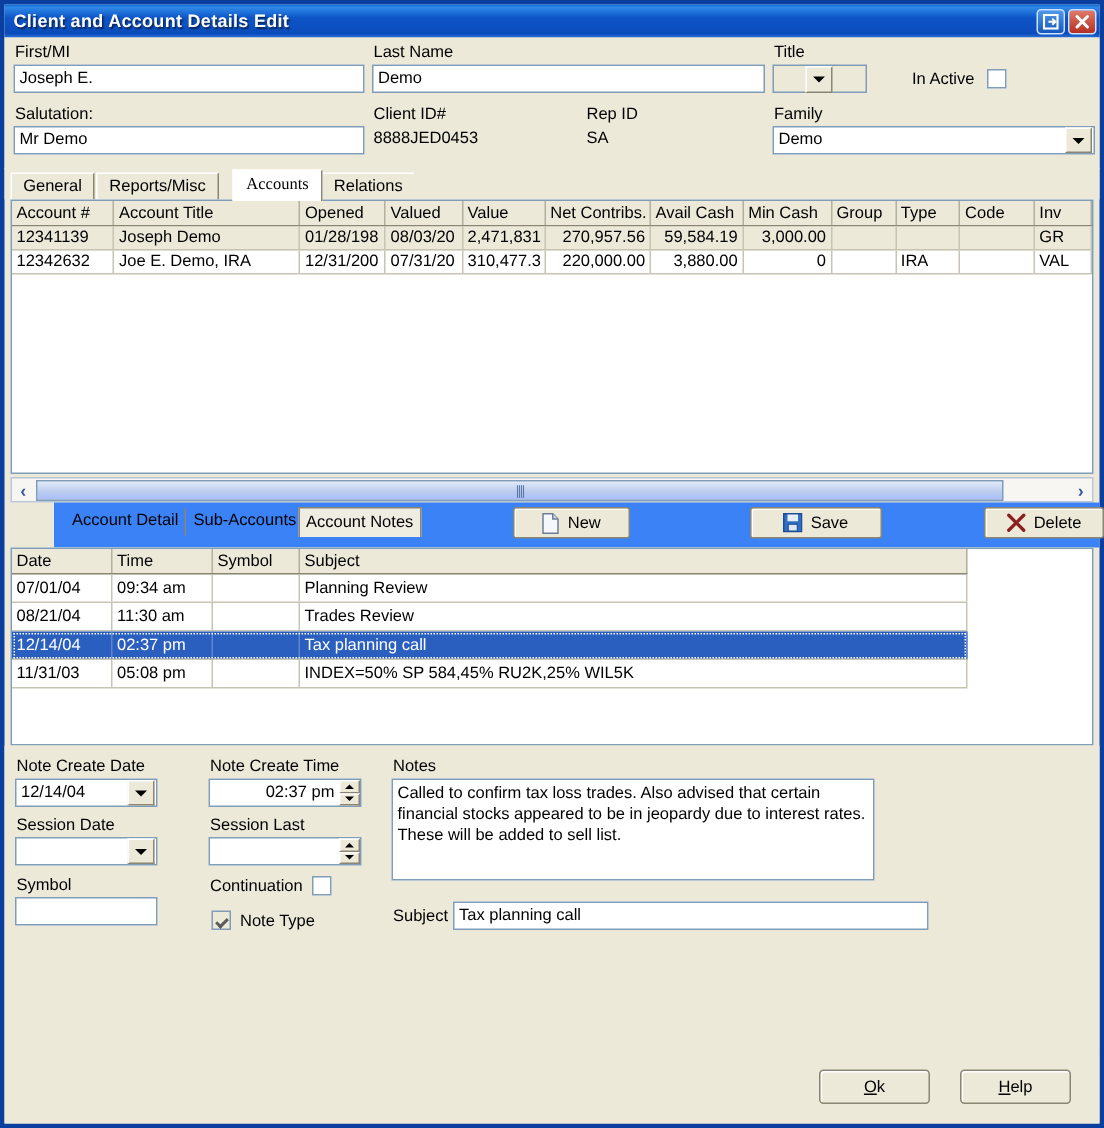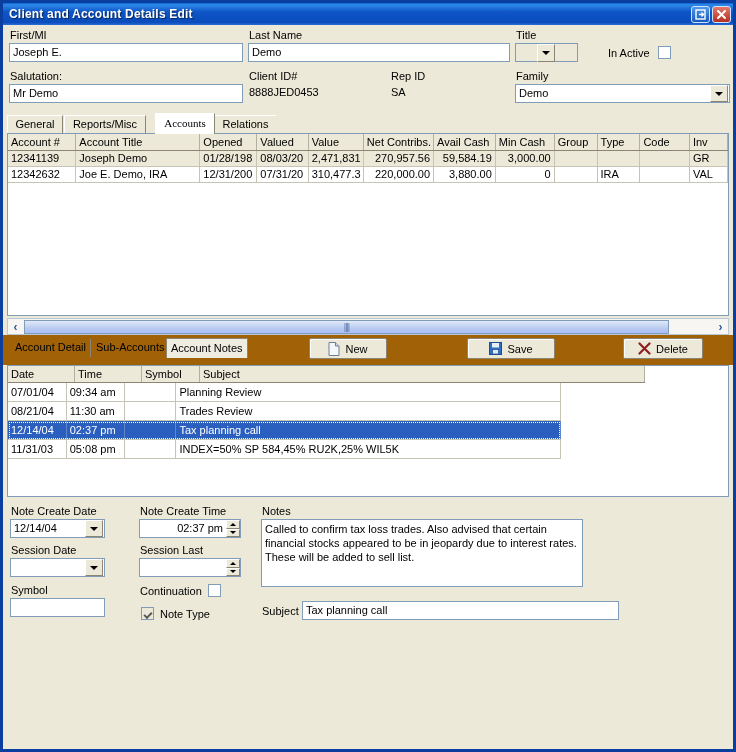--- a/index.html
+++ b/index.html
@@ -109,42 +109,42 @@
   }
   .sb-btn{width:15px;height:15px;flex:0 0 15px;display:flex;align-items:center;justify-content:center;cursor:pointer;}
   .chev{font-size:12px;color:#2f5a93;font-weight:bold;line-height:1;}
   #sb-thumb{
     height:14px;margin:0 1px;background:linear-gradient(to bottom,#e2eafa,#b9cbee 60%,#a9befc);
     border:1px solid #7f9db9;box-sizing:border-box;flex:0 0 645px;
     display:flex;align-items:center;justify-content:center;cursor:pointer;
   }
   .grip{font-size:9px;color:#5b77a8;letter-spacing:-1px;}
   
-  #subbar{position:relative;flex:0 0 30px;background:#a16207;}
+  #subbar{position:relative;flex:0 0 30px;background:#3b82f6;margin-left:33px;}
   .subtab{
     position:absolute;top:4px;height:18px;box-sizing:border-box;
     font-size:11px;line-height:17px;padding:0 4px;white-space:nowrap;cursor:pointer;
     border-right:1px solid #8a8673;
   }
   .subtab.sel{background:#efece1;border:1px solid #8a8673;border-bottom:none;top:3px;height:20px;line-height:19px;}
   .btn{
     position:absolute;box-sizing:border-box;height:21px;
     background:#ece9d8;border:1px solid #8a8673;border-radius:2px;
     box-shadow:inset 1px 1px 0 #fff;
     display:flex;align-items:center;justify-content:center;gap:5px;
     font-size:11px;cursor:pointer;
   }
   
   #notes-wrap{
     position:relative;flex:0 0 132px;margin:0 4px;box-sizing:border-box;
     border:1px solid #7f9db9;background:#fff;overflow:hidden;
   }
   .nhead{display:flex;height:17px;background:#ece9d8;border-bottom:1px solid #8a8673;box-sizing:border-box;}
   .nhead div{box-sizing:border-box;border-right:1px solid #b4b0a0;font-size:11px;line-height:16px;padding:0 3px;white-space:nowrap;overflow:hidden;}
-  .nrow{display:flex;height:19px;box-sizing:border-box;border-bottom:1px solid #c8c4b4;width:553px;}
+  .nrow{display:flex;height:19px;box-sizing:border-box;border-bottom:1px solid #c8c4b4;width:637px;}
   .nrow div{box-sizing:border-box;border-right:1px solid #c8c4b4;font-size:11px;line-height:18px;padding:0 3px;white-space:nowrap;overflow:hidden;}
   .nrow.sel{background:#2a5fbf;color:#fff;outline:1px dotted #fff;outline-offset:-2px;}
   .nrow.sel div{border-right-color:#5e86cd;}
   
   #detail{position:relative;flex:1 1 auto;background:#ece9d8;}
   .spin{
     position:absolute;box-sizing:border-box;height:19px;
     border:1px solid #7f9db9;background:#fff;display:flex;align-items:center;
   }
   .spin .sval{flex:1;text-align:right;padding:0 3px;font-size:11px;line-height:17px;}
@@ -403,14 +403,22 @@
     <div class="chk checked" style="left:138px;top:110px;"></div>
     <div class="lbl" style="left:157px;top:111px;">Note Type</div>
 
     <div class="lbl" style="left:259px;top:8px;">Notes</div>
     <div id="notes-area" style="left:258px;top:22px;width:322px;height:68px;">Called to confirm tax loss trades.  Also advised that certain financial stocks appeared to be in jeopardy due to interest rates.  These will be added to sell list.</div>
 
     <div class="lbl" style="left:259px;top:108px;">Subject</div>
     <div class="txt" style="left:299px;top:104px;width:317px;">Tax planning call</div>
   </div>
 
+  <div id="footer">
+    <div class="fbtn" style="left:543px;top:12px;">
+      <span><span></span><u>O</u><span>k</span></span>
+    </div>
+    <div class="fbtn" style="left:637px;top:12px;">
+      <span><span></span><u>H</u><span>elp</span></span>
+    </div>
+  </div>
 
 </div>
 
 </body></html>

